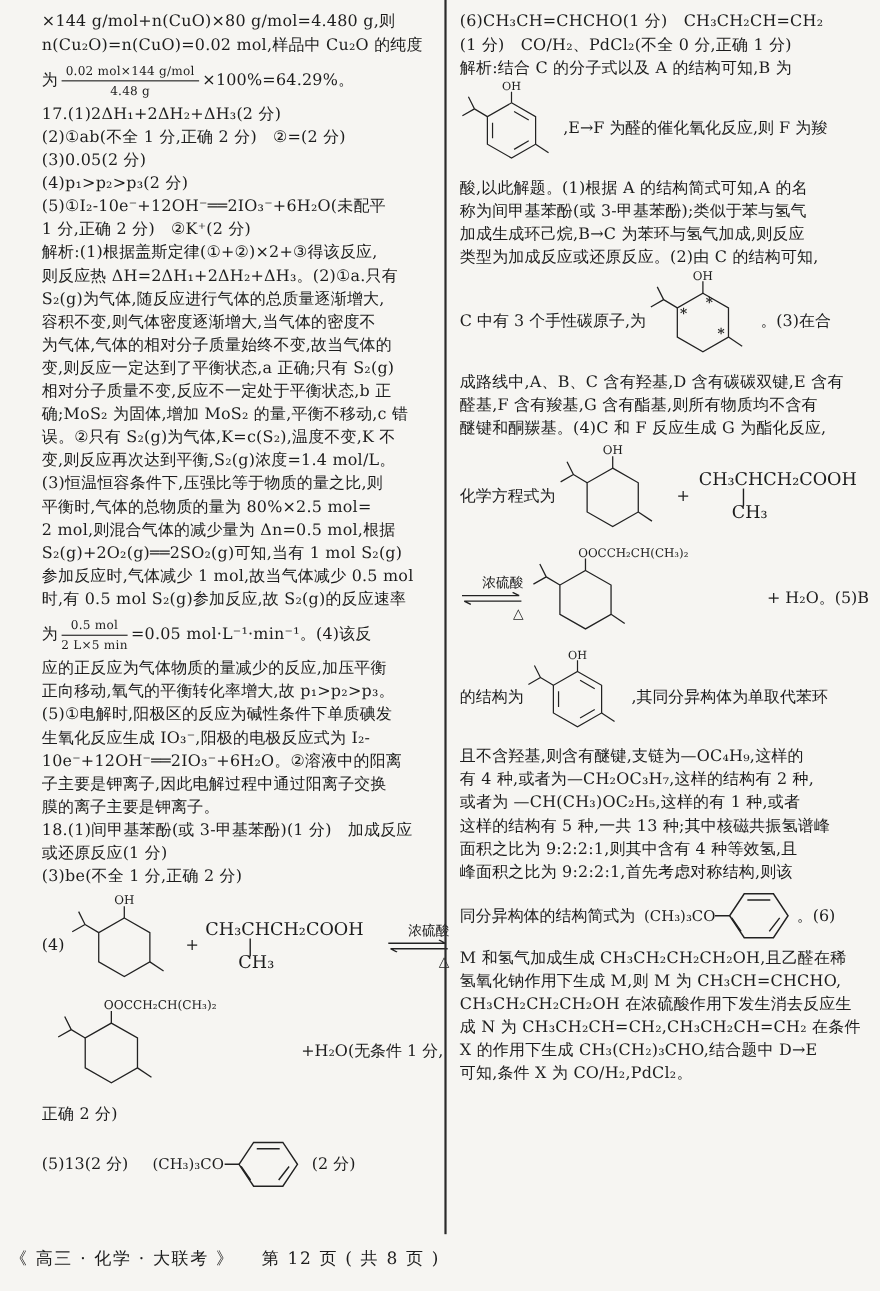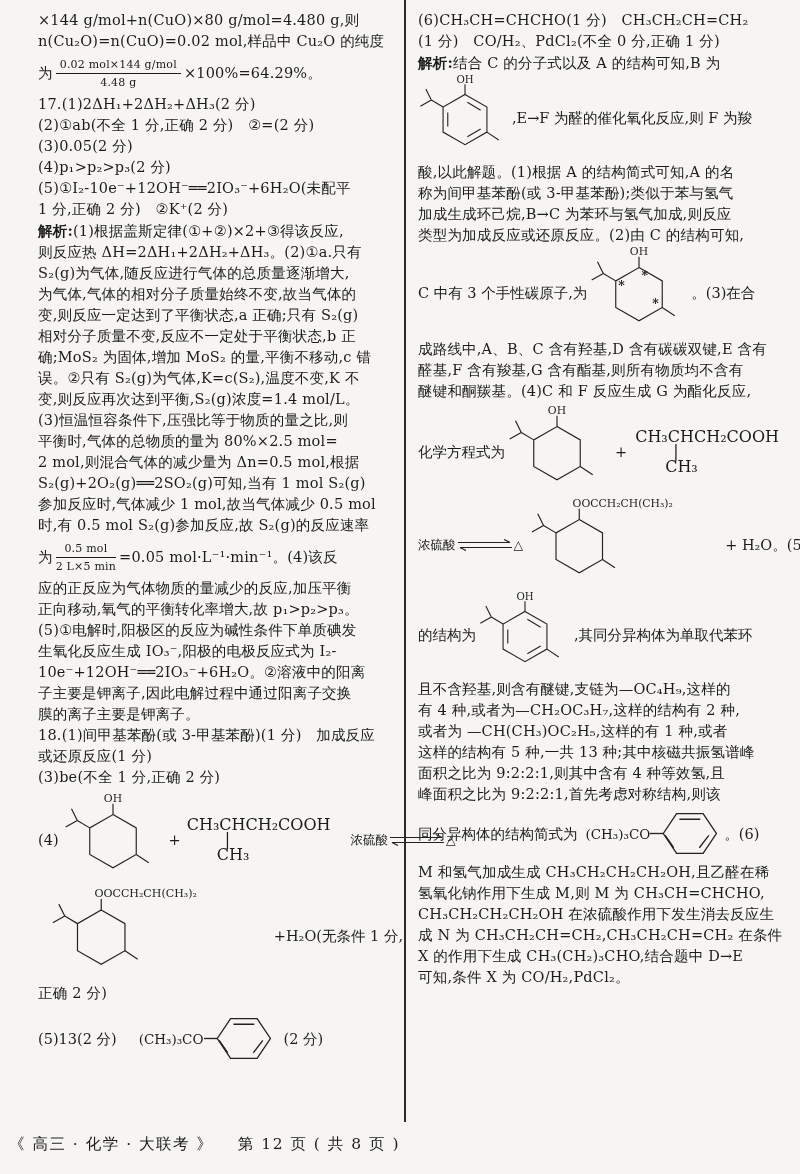--- a/index.html
+++ b/index.html
@@ -9,33 +9,33 @@
   .col{position:absolute;top:10px}
   #colL{left:14px;width:389px}
   #colR{left:418px;width:372px}
   .ln{font-size:14.5px;line-height:21px;white-space:nowrap;letter-spacing:.2px}
   #colL [data-lines] .ln{padding-left:24px}
   #colR [data-lines] .ln{padding-left:0}
   [data-lines] .ln.i0{padding-left:0}
   [data-lines] .ln.i14{padding-left:14px}
   [data-lines] .ln.i30{padding-left:30px}
   [data-lines] .ln.i48{padding-left:48px}
-  .ln b{font-weight:bold}
+  .ln b{font-weight:normal}
   .ln.fr{height:42px;display:flex;align-items:center}
   .frac{display:inline-block;text-align:center;font-size:11px;line-height:15px;margin:0 3px;vertical-align:middle}
   .fn{display:block;border-bottom:1.2px solid #1c1c1c;padding:0 4px 1px}
   .fd{display:block;padding-top:1px}
   .srow{display:flex;align-items:center;font-size:14.5px;white-space:nowrap;line-height:20px}
   svg{flex:none}
   svg text{font-family:"DejaVu Serif","DejaVu Sans",serif;fill:#1c1c1c;stroke:none;font-size:13px}
   svg text.star{font-size:15px;font-weight:bold}
   .acid{font-size:16px;line-height:15px}
   .acid .bar{padding-left:38px}
   .acid .bot{padding-left:30px}
-  .equi{display:flex;flex-direction:row;align-items:center;font-size:12.5px;line-height:14px}
+  .equi{display:flex;flex-direction:column;align-items:flex-end;font-size:12.5px;line-height:14px}
   .equi svg{margin:1px 0}
   .divider{position:absolute;left:404px;top:0;width:1.5px;height:1122px;background:#2b2b2b}
   .footer{position:absolute;top:1134px;left:0;width:100%;text-align:left;font-size:15.5px;letter-spacing:1.5px}
   .footer span{margin:0 9px}
 </style>
 </head>
 <body>
 
 <svg width="0" height="0" style="position:absolute">
   <defs>
@@ -67,20 +67,21 @@
         </span>×100%=64.29%。</div>
       <div class="ln i0">17.(1)2ΔH₁+2ΔH₂+ΔH₃(2 分)</div>
       <div class="ln">(2)①ab(不全 1 分,正确 2 分)　②=(2 分)</div>
       <div class="ln">(3)0.05(2 分)</div>
       <div class="ln">(4)p₁&gt;p₂&gt;p₃(2 分)</div>
       <div class="ln">(5)①I₂-10e⁻+12OH⁻══2IO₃⁻+6H₂O(未配平</div>
       <div class="ln i48">1 分,正确 2 分)　②K⁺(2 分)</div>
       <div class="ln"><b>解析:</b>(1)根据盖斯定律(①+②)×2+③得该反应,</div>
       <div class="ln">则反应热 ΔH=2ΔH₁+2ΔH₂+ΔH₃。(2)①a.只有</div>
       <div class="ln">S₂(g)为气体,随反应进行气体的总质量逐渐增大,</div>
+      <div class="ln">容积不变,则气体密度逐渐增大,当气体的密度不</div>
       <div class="ln">为气体,气体的相对分子质量始终不变,故当气体的</div>
       <div class="ln">变,则反应一定达到了平衡状态,a 正确;只有 S₂(g)</div>
       <div class="ln">相对分子质量不变,反应不一定处于平衡状态,b 正</div>
       <div class="ln">确;MoS₂ 为固体,增加 MoS₂ 的量,平衡不移动,c 错</div>
       <div class="ln">误。②只有 S₂(g)为气体,K=c(S₂),温度不变,K 不</div>
       <div class="ln">变,则反应再次达到平衡,S₂(g)浓度=1.4 mol/L。</div>
       <div class="ln">(3)恒温恒容条件下,压强比等于物质的量之比,则</div>
       <div class="ln">平衡时,气体的总物质的量为 80%×2.5 mol=</div>
       <div class="ln">2 mol,则混合气体的减少量为 Δn=0.5 mol,根据</div>
       <div class="ln">S₂(g)+2O₂(g)══2SO₂(g)可知,当有 1 mol S₂(g)</div>

